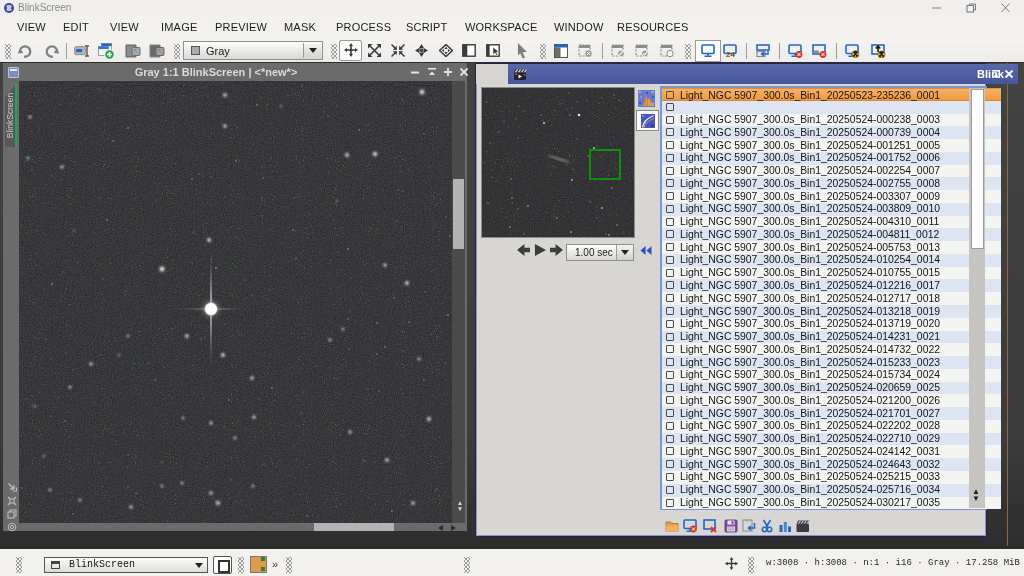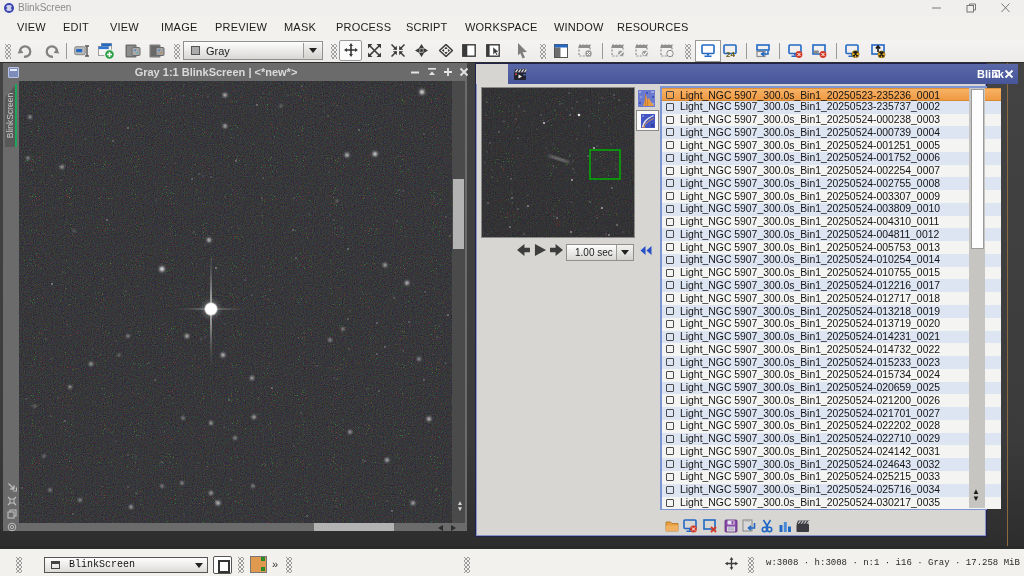--- a/index.html
+++ b/index.html
@@ -830,21 +830,20 @@
         <path d="M6 1 L6 11 L0.5 6 Z M12.5 1 L12.5 11 L7 6 Z" fill="#2a50c8"></path>
       </svg>
 
     <div class="abs" id="list">
         <div class="row sel">
           <span class="cb"></span>
           <span class="rt">Light_NGC 5907_300.0s_Bin1_20250523-235236_0001</span>
         </div>
         <div class="row even">
           <span class="cb"></span>
-          <span class="rt">Light_NGC 5907_300.0s_Bin1_20250523-235737_0002</span>
         </div>
         <div class="row odd">
           <span class="cb"></span>
           <span class="rt">Light_NGC 5907_300.0s_Bin1_20250524-000238_0003</span>
         </div>
         <div class="row even">
           <span class="cb"></span>
           <span class="rt">Light_NGC 5907_300.0s_Bin1_20250524-000739_0004</span>
         </div>
         <div class="row odd">

